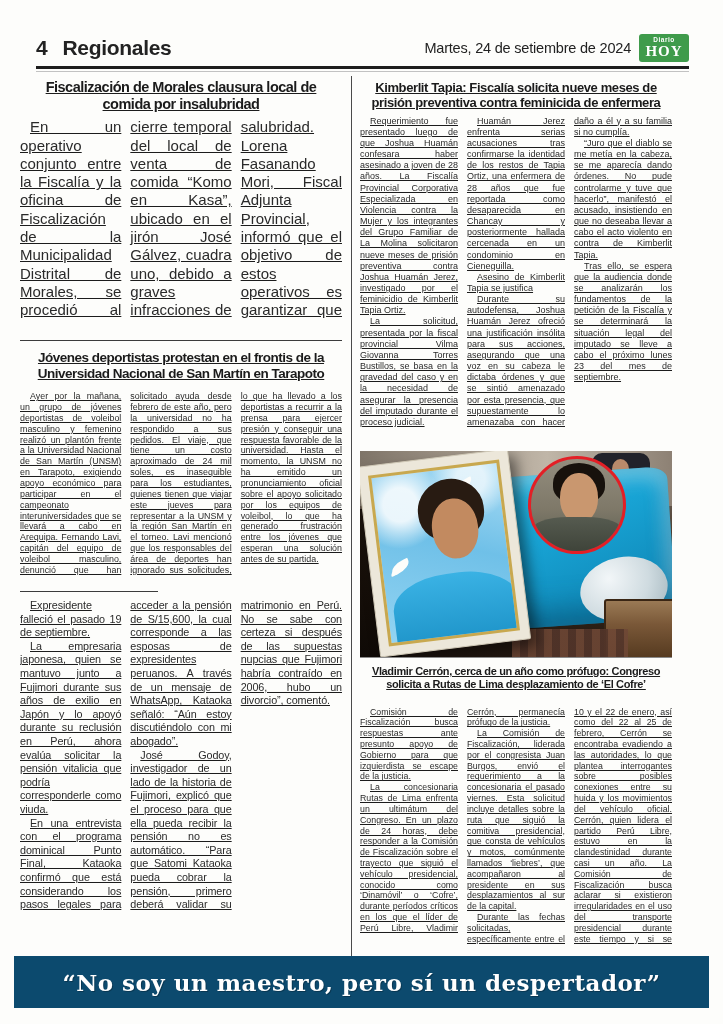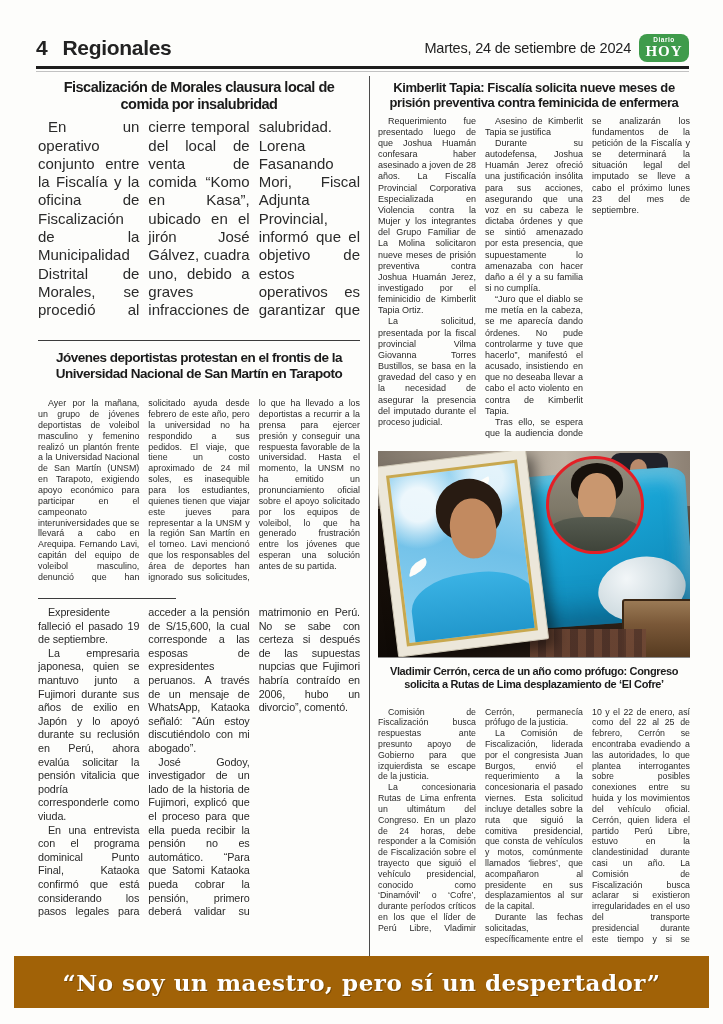--- a/index.html
+++ b/index.html
@@ -16,39 +16,39 @@
   .mast-right { display:flex; align-items:center; gap:8px; }
   .mast-date { font-size:14.5px; color:#222; letter-spacing:-0.2px; }
   .logo { width:50px; height:28px; border-radius:3px; display:flex; flex-direction:column;
     align-items:center; justify-content:center; line-height:1; }
   .logo .logo-small { font-size:6.5px; font-weight:bold; color:#fff; letter-spacing:0.5px; }
   .logo .logo-main { font-size:15px; font-weight:bold; color:#fff; font-family:"Liberation Serif", serif; letter-spacing:1px; }
   .rule-thick { position:absolute; left:36px; right:34px; top:66px; height:2.5px; background:#1d1d1d; }
   .rule-thin  { position:absolute; left:36px; right:34px; top:71px; height:1px; background:#c2c2c2; }
 
   
-  .main { position:absolute; left:38px; right:35px; top:76px; height:880px; display:flex; }
+  .main { position:absolute; left:20px; right:35px; top:76px; height:880px; display:flex;text-decoration:underline; }
   .half-left  { width:322px; flex:none; }
   .v-divider  { width:1px; flex:none; background:#4a4a4a; margin:0 8px 0 9px; }
   .half-right { width:312px; flex:none; }
 
   
   .headline { font-weight:bold; text-align:center; color:#1b1b1b;
     line-height:1.18; letter-spacing:-0.5px; margin:0; }
   .hl-a1 { font-size:14.5px; padding:3px 8px 0; }
   .hl-a3 { font-size:13.5px; padding:2px 2px 0; }
   .hl-a4 { font-size:14px;  padding:2px 10px 0; }
   .hl-a2 { font-size:13px;  padding:4px 0 0; letter-spacing:-0.4px; }
   .hl-a5 { font-size:11px;  padding:2px 4px 0; letter-spacing:-0.35px; }
 
   .body-cols { column-gap:9px; column-fill:auto; text-align:justify; color:#2a2a2a; overflow:hidden; }
   .body-cols p { margin:0; text-indent:10px; }
   .cols-3 { column-count:3; }
   .a1-body { height:214px; font-size:15px; line-height:1.22; margin-top:5px; }
-  .a3-body { height:192px; font-size:8.9px; line-height:1.22; margin-top:16px; }
+  .a3-body { height:192px; font-size:8.9px; line-height:1.22; margin-top:9px; }
   .a4-body { height:318px; font-size:10.8px; line-height:1.26; margin-top:5px; letter-spacing:-0.1px; }
   .a2-body { height:332px; font-size:9px;  line-height:1.24; margin-top:5px; }
   .a5-body { height:238px; font-size:8.8px; line-height:1.23; margin-top:16px; }
 
   .rule-full  { border:0; border-top:1.5px solid #3c3c3c; margin:8px 0 7px; }
   .rule-short { border:0; border-top:1.5px solid #3c3c3c; width:138px; margin:8px auto 7px 0; }
 
   
   .photo { position:relative; width:312px; height:206px; margin:3px 0 5px;
     overflow:hidden; border-bottom:1px solid #8a8a8a;
@@ -111,21 +111,21 @@
 
 <div class="page">
 
   <div class="masthead">
     <div class="mast-left">
       <span>4</span>
       <span>Regionales</span>
     </div>
     <div class="mast-right">
       <span class="mast-date">Martes, 24 de setiembre de 2024</span>
-      <div class="logo" id="logo" style="background: rgb(63, 155, 75); border-radius: 8px;">
+      <div class="logo" id="logo" style="background: rgb(63, 155, 75);">
         <span class="logo-small">Diario</span>
         <span class="logo-main">HOY</span>
       </div>
     </div>
   </div>
   <div class="rule-thick"></div>
   <div class="rule-thin"></div>
 
   <div class="main">
 
@@ -162,20 +162,21 @@
 
     <div class="v-divider"></div>
 
     <div class="half-right">
 
       <article>
         <h2 class="headline hl-a2">Kimberlit Tapia: Fiscalía solicita nueve meses de prisión preventiva contra feminicida de enfermera</h2>
         <div class="body-cols cols-3 a2-body">
             <p>Requerimiento fue presentado luego de que Joshua Huamán confesara haber asesinado a joven de 28 años. La Fiscalía Provincial Corporativa Especializada en Violencia contra la Mujer y los integrantes del Grupo Familiar de La Molina solicitaron nueve meses de prisión preventiva contra Joshua Huamán Jerez, investigado por el feminicidio de Kimberlit Tapia Ortiz.</p>
             <p>La solicitud, presentada por la fiscal provincial Vilma Giovanna Torres Bustillos, se basa en la gravedad del caso y en la necesidad de asegurar la presencia del imputado durante el proceso judicial.</p>
+            <p>Huamán Jerez enfrenta serias acusaciones tras confirmarse la identidad de los restos de Tapia Ortiz, una enfermera de 28 años que fue reportada como desaparecida en Chancay y posteriormente hallada cercenada en un condominio en Cieneguilla.</p>
             <p>Asesino de Kimberlit Tapia se justifica</p>
             <p>Durante su autodefensa, Joshua Huamán Jerez ofreció una justificación insólita para sus acciones, asegurando que una voz en su cabeza le dictaba órdenes y que se sintió amenazado por esta presencia, que supuestamente lo amenazaba con hacer daño a él y a su familia si no cumplía.</p>
             <p>“Juro que el diablo se me metía en la cabeza, se me aparecía dando órdenes. No pude controlarme y tuve que hacerlo”, manifestó el acusado, insistiendo en que no deseaba llevar a cabo el acto violento en contra de Kimberlit Tapia.</p>
             <p>Tras ello, se espera que la audiencia donde se analizarán los fundamentos de la petición de la Fiscalía y se determinará la situación legal del imputado se lleve a cabo el próximo lunes 23 del mes de septiembre.</p>
           </div>
       </article>
 
       <figure class="photo">
         <div class="ph-wall"></div>
         <div class="ph-mourner">
@@ -209,17 +210,17 @@
             <p>Comisión de Fiscalización busca respuestas ante presunto apoyo de Gobierno para que izquierdista se escape de la justicia.</p>
             <p>La concesionaria Rutas de Lima enfrenta un ultimátum del Congreso. En un plazo de 24 horas, debe responder a la Comisión de Fiscalización sobre el trayecto que siguió el vehículo presidencial, conocido como ‘Dinamóvil’ o ‘Cofre’, durante períodos críticos en los que el líder de Perú Libre, Vladimir Cerrón, permanecía prófugo de la justicia.</p>
             <p>La Comisión de Fiscalización, liderada por el congresista Juan Burgos, envió el requerimiento a la concesionaria el pasado viernes. Esta solicitud incluye detalles sobre la ruta que siguió la comitiva presidencial, que consta de vehículos y motos, comúnmente llamados ‘liebres’, que acompañaron al presidente en sus desplazamientos al sur de la capital.</p>
             <p>Durante las fechas solicitadas, específicamente entre el 10 y el 22 de enero, así como del 22 al 25 de febrero, Cerrón se encontraba evadiendo a las autoridades, lo que plantea interrogantes sobre posibles conexiones entre su huida y los movimientos del vehículo oficial. Cerrón, quien lidera el partido Perú Libre, estuvo en la clandestinidad durante casi un año. La Comisión de Fiscalización busca aclarar si existieron irregularidades en el uso del transporte presidencial durante este tiempo y si se pueden establecer vínculos entre los desplazamientos oficiales y la evasión del político.</p>
           </div>
       </article>
 
     </div>
   </div>
 
-  <footer class="quote-banner" id="banner" style="background: #a16207;">
+  <footer class="quote-banner" id="banner" style="background: #0c4a6e;">
     <span>“No soy un maestro, pero sí un despertador”</span>
   </footer>
 
 </div>
 
 </body></html>

